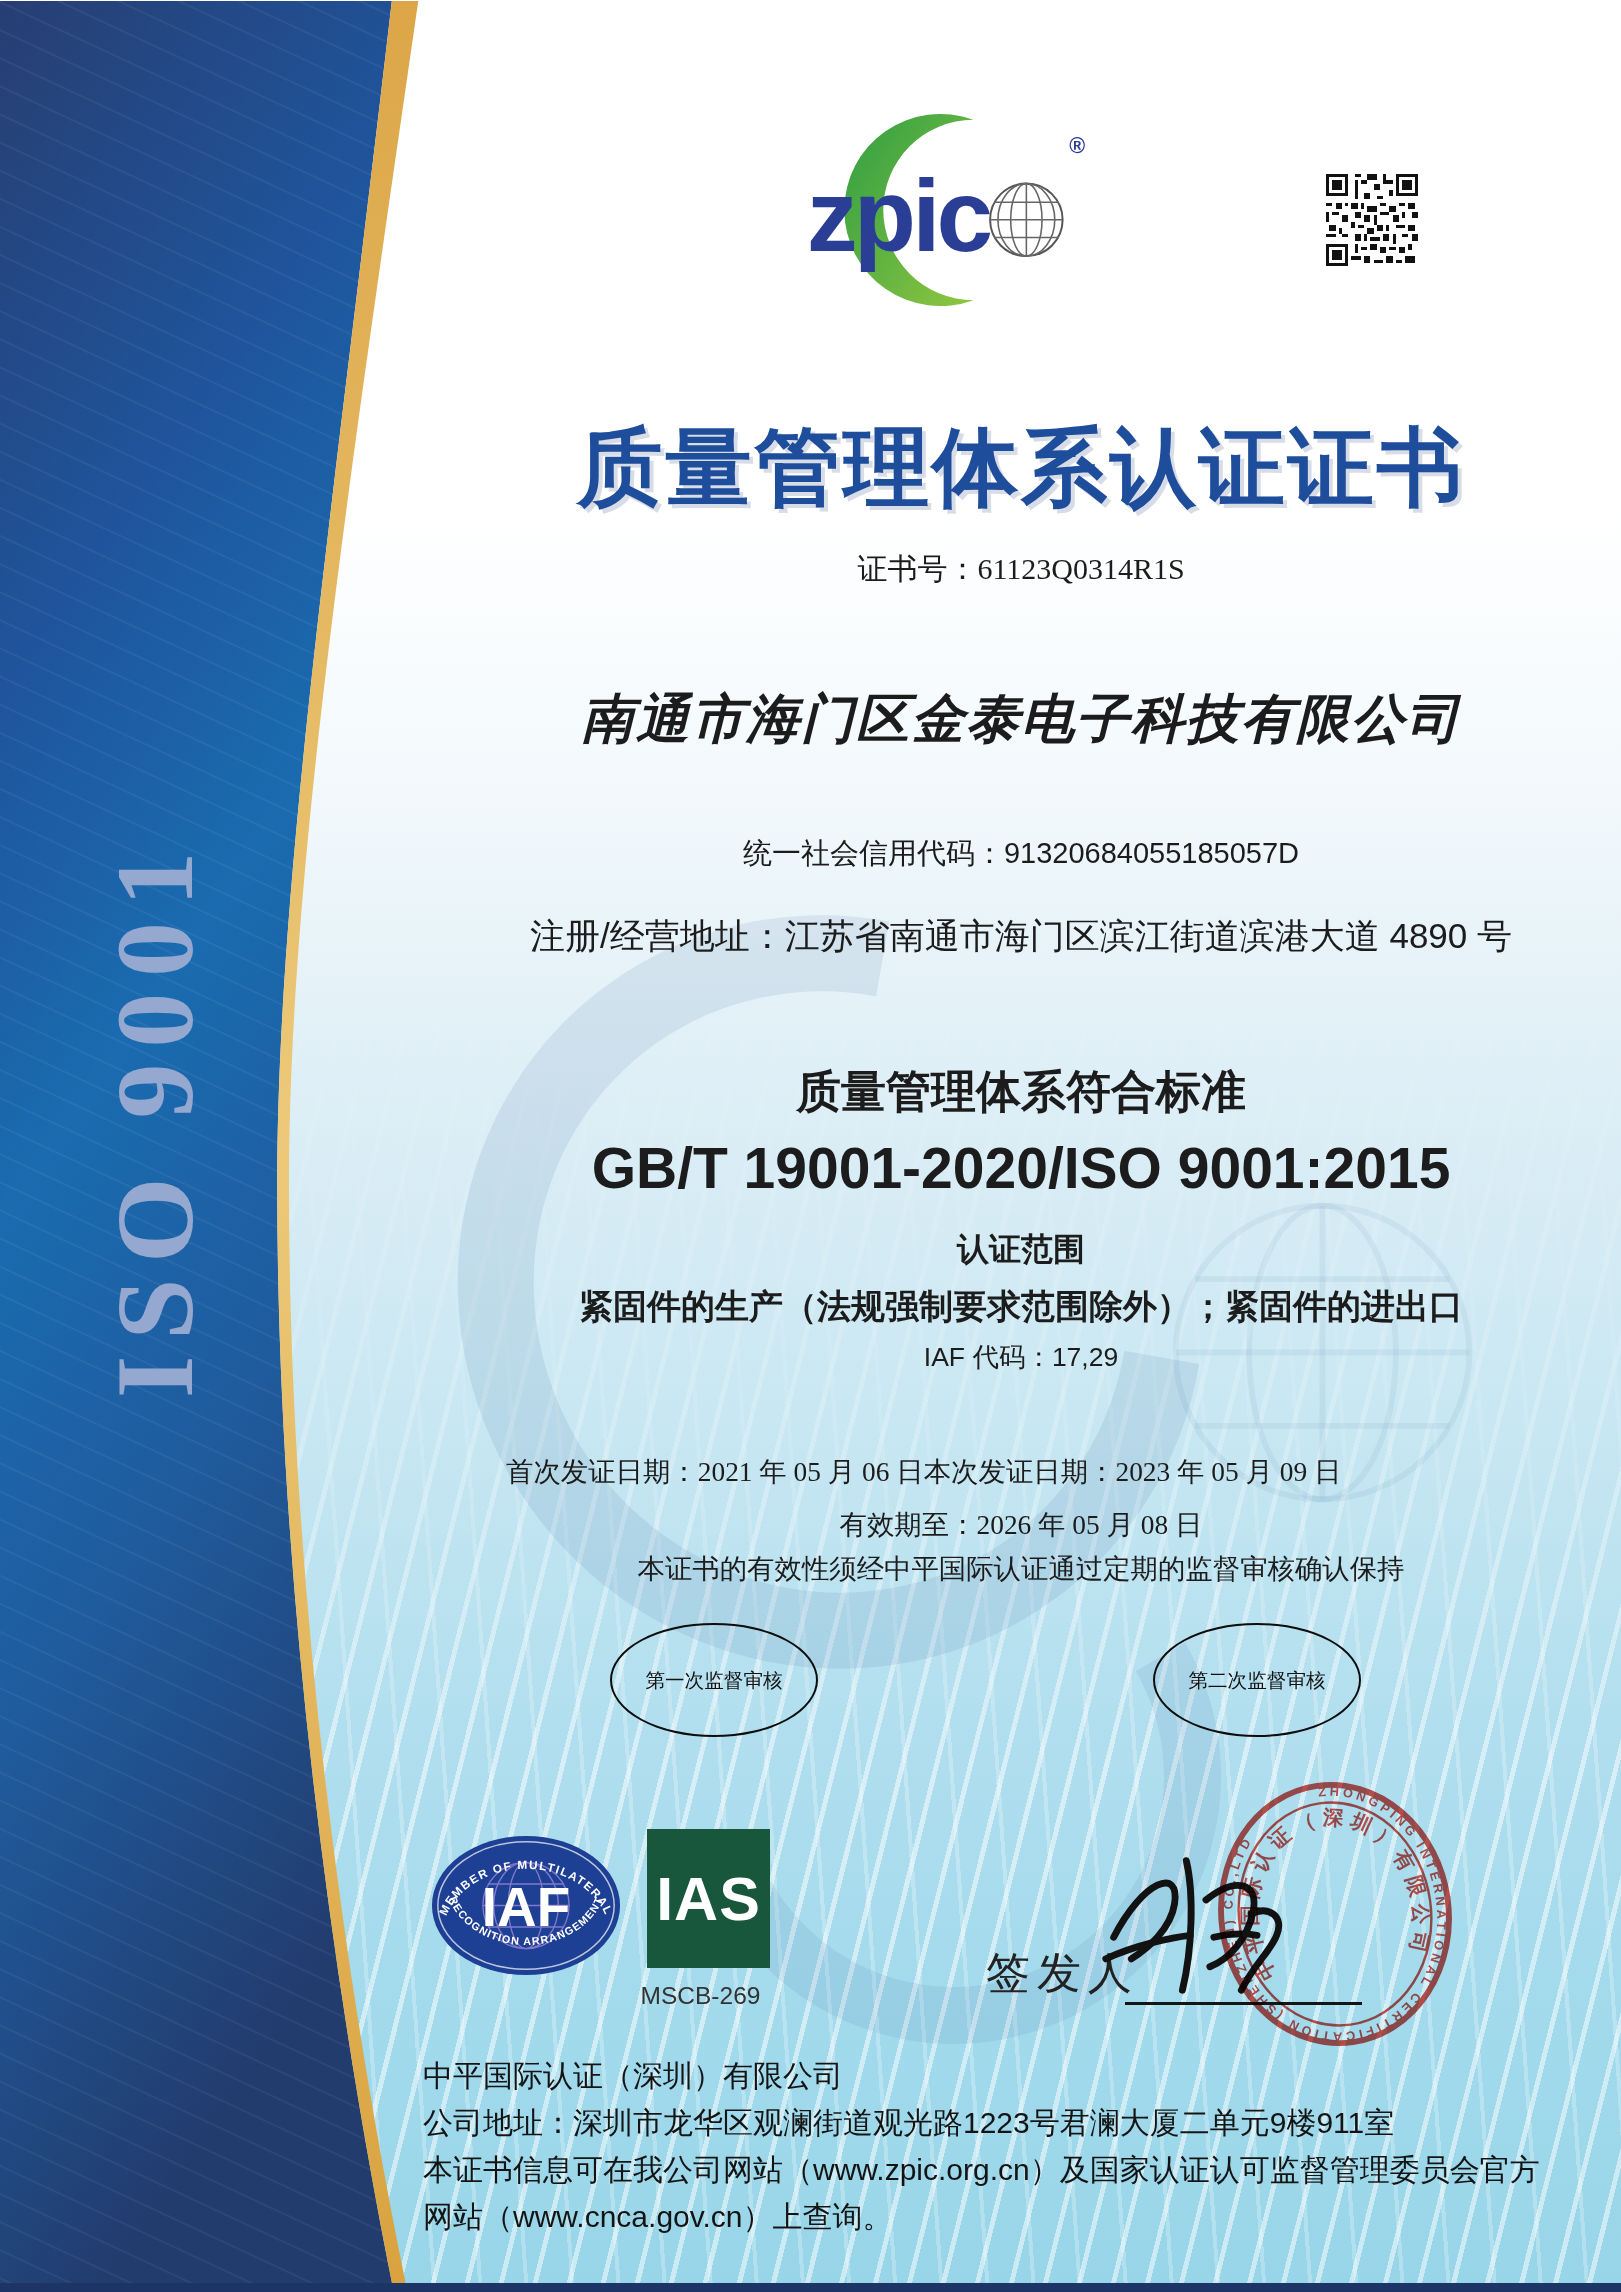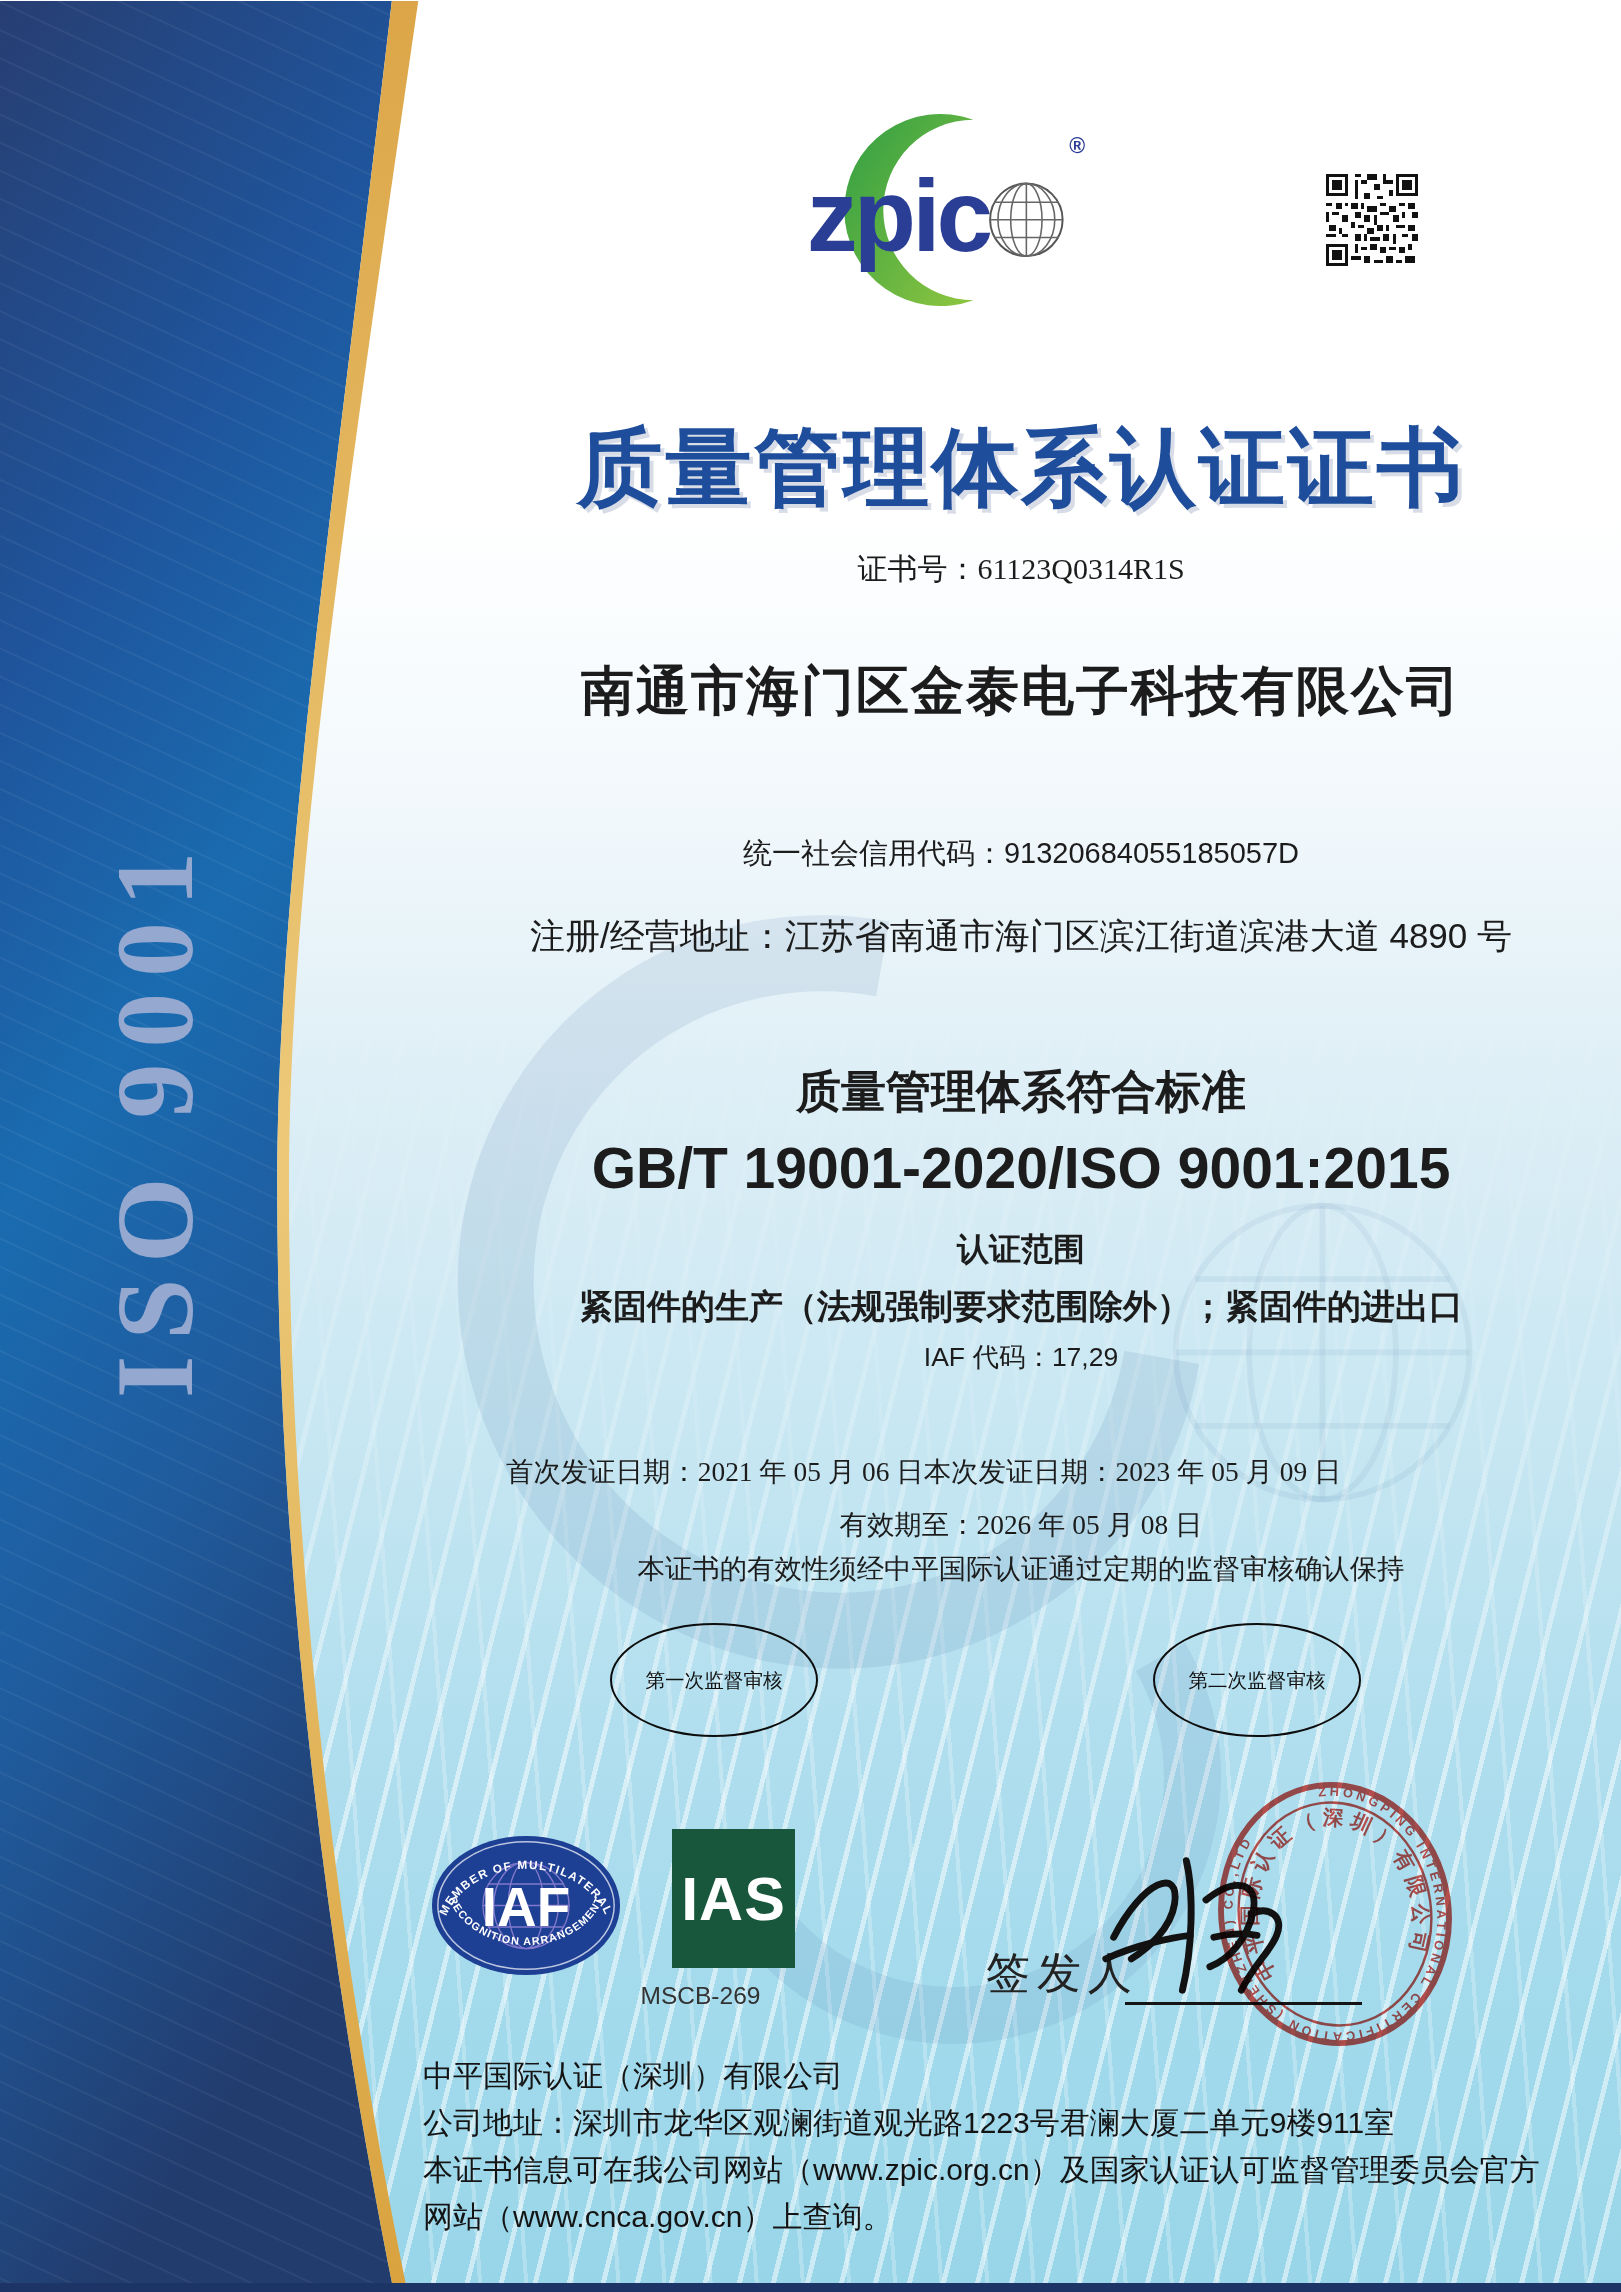--- a/index.html
+++ b/index.html
@@ -29,39 +29,39 @@
     font-family:"Liberation Serif", serif; font-weight:bold; font-size:110px; letter-spacing:15.7px;
     color:#94a8d0; white-space:nowrap; z-index:4;
   }
   .cline{position:absolute; left:421px; right:0; text-align:center; z-index:5; color:#1c1c1c;}
   .logo-wrap{position:absolute; left:799px; top:106px; width:294px; height:208px; z-index:5;}
   .qr{position:absolute; left:1326px; top:173px; width:92px; height:94px; z-index:5;}
   .title{top:410px; font-size:86px; font-weight:bold; color:#1e4d9b; letter-spacing:2.9px;
     text-shadow:3.9px 3.9px 0 rgba(110,130,165,.28);}
   .certno{top:549px; font-size:30px; font-family:"Liberation Serif", serif;}
   .statement{top:630px; font-size:32px; font-weight:bold;}
-  .company{top:656px; font-size:53px; font-weight:bold; letter-spacing:2px;}
+  .company{top:684px; font-size:53px; font-weight:bold; letter-spacing:2px;font-style:italic;}
   .credit{top:834px; font-size:29px;}
   .addr{top:913px; font-size:35px;}
   .stdhead{top:1062px; font-size:45px; font-weight:bold;}
   .stdcode{top:1135px; font-size:57px; font-weight:bold;}
   .scopehead{top:1228px; font-size:32px; font-weight:bold;}
   .scopetext{top:1284px; font-size:34px; font-weight:bold;}
   .iafcode{top:1339px; font-size:26.5px;}
   .daterow{top:1454px; font-size:27.4px; font-family:"Liberation Serif", serif;
     display:flex; padding:0 106px 0 85px; box-sizing:border-box;}
   .validuntil{top:1507px; font-size:27.4px; font-family:"Liberation Serif", serif;}
   .vnote{top:1551px; font-size:27.4px; font-family:"Liberation Serif", serif;}
   .oval{position:absolute; width:204px; height:110px; border:2.9px solid #0d0d0d; border-radius:50%;
     z-index:5; display:flex; flex-direction:row; justify-content:center; align-items:center;
     font-family:"Liberation Serif", serif; font-size:19.6px; color:#111; line-height:33px; background:transparent;}
   .oval1{left:610px; top:1623px;}
   .oval2{left:1153px; top:1623px;}
   .iaf-logo{position:absolute; left:429px; top:1833px; z-index:6;}
-  .ias-block{position:absolute; left:672px; top:1829px; z-index:6; display:flex;}
+  .ias-block{position:absolute; left:647px; top:1829px; z-index:6; display:flex;}
   .ias-square{width:123px; height:139px; background:#19573d; color:#fff; display:flex; align-items:center;
     justify-content:center; font-size:61px; font-weight:bold; letter-spacing:1px;}
   .ias-right{margin-left:11.8px; padding-top:21.6px;}
   .ias-accredited{color:#2e7d5a; font-size:25.5px; font-weight:bold; letter-spacing:2px;}
   .ias-sub{color:#8a9591; font-size:14.7px; line-height:18.6px; margin-top:5.9px;}
   .mscb{position:absolute; left:627px; top:1982px; width:147px; text-align:center; font-size:24.5px; color:#333; z-index:6;}
   .issuer{position:absolute; left:986px; top:1944px; font-size:44px; color:#222; letter-spacing:6.9px; z-index:6;}
   .sig-line{position:absolute; left:1125px; top:2002px; width:237px; height:2.9px; background:#151515; z-index:6;}
   .signature{position:absolute; left:1096px; top:1843px; z-index:7;}
   .stamp{position:absolute; left:1188px; top:1759px; z-index:8; opacity:.88; transform:rotate(-8deg); mix-blend-mode:multiply;}

